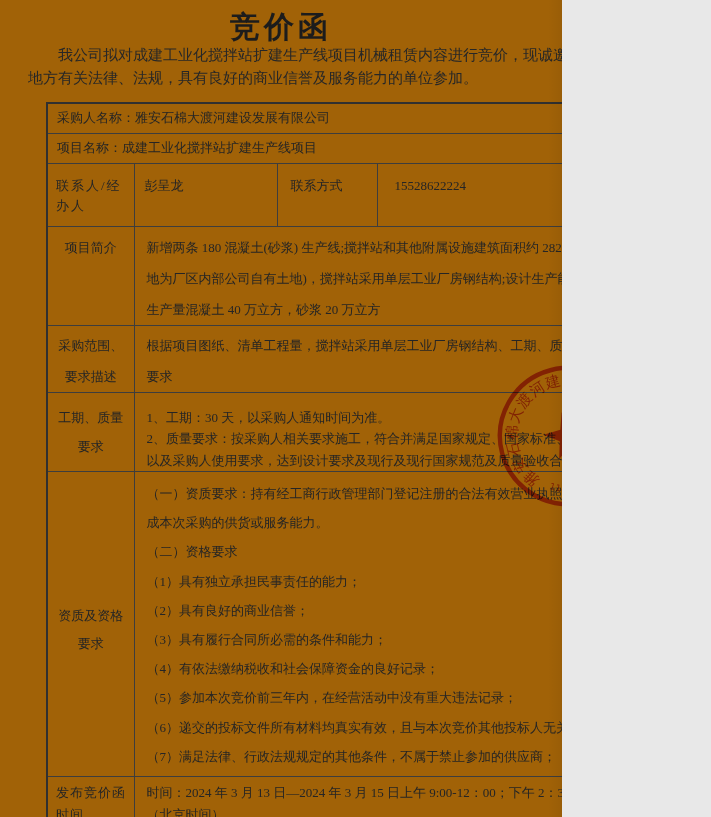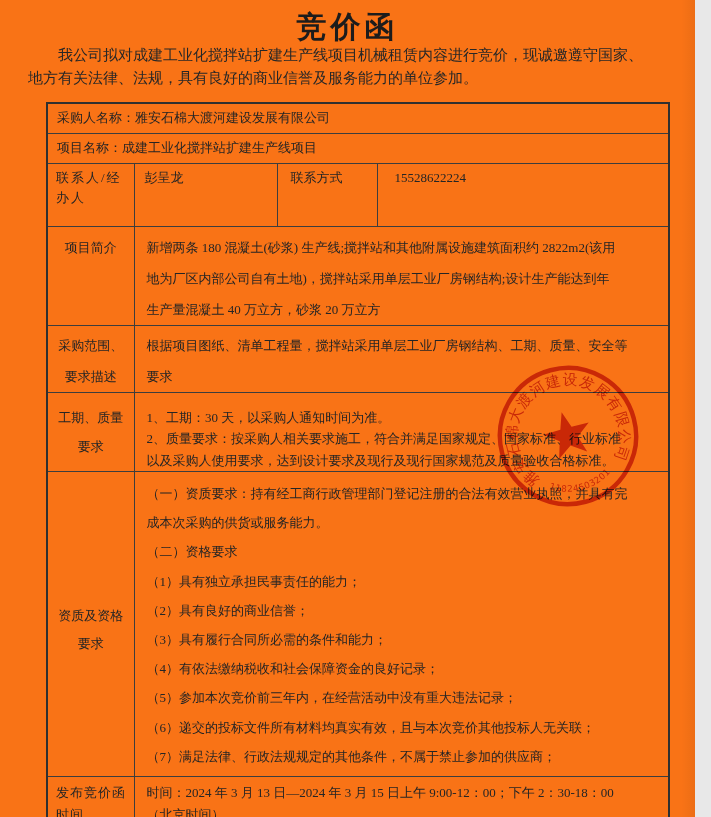--- a/index.html
+++ b/index.html
@@ -1,20 +1,20 @@
 <!DOCTYPE html>
 <html><head>
 <meta charset="utf-8">
 <style>
   * { margin: 0; padding: 0; box-sizing: border-box; }
   html, body { background: #e8e8e8; }
   .page {
     position: relative;
-    width: 695px; height: 817px;
-    background: #f97316;
+    width: 562px; height: 817px;
+    background: #a16207;
     overflow: hidden;
     font-family: "Liberation Serif", "DejaVu Serif", serif;
     color: #222;
   }
   .scan-edge {
     position: absolute; top: 0; right: 0; width: 14px; height: 100%;
     background: linear-gradient(to right, rgba(0,0,0,0), rgba(0,0,0,0.05));
     pointer-events: none;
   }
   .title {
@@ -44,21 +44,21 @@
     border: 1px solid #3d3d3d;
     vertical-align: top;
     white-space: pre-line;
     overflow: hidden;
   }
   .doc-table { border: 2px solid #303030; }
   
   tr.r-full td { height: 30px; vertical-align: middle; padding: 0 6px 0 9px; line-height: 16px; }
   
   tr.r-contact { height: 63px; }
-  tr.r-contact td { padding-top: 4px; line-height: 20px; }
+  tr.r-contact td { padding-top: 12px; line-height: 20px; }
   td.cell-label { text-align: center; line-height: 30px; }
   td.contact-label { text-align: left; padding: 8px 7px 0 8px; line-height: 31px; letter-spacing: 2px; }
   td.contact-name  { padding-left: 10px; }
   td.phone-label   { padding-left: 13px; }
   td.phone-value   { padding-left: 17px; font-size: 13px; }
   
   tr.r-brief    { height: 93px; }
   tr.r-brief td.cell-content { line-height: 31px; padding-top: 5px; }
   tr.r-brief td.cell-label   { padding-top: 6px; line-height: 30px; }
   tr.r-scope    { height: 62px; }

